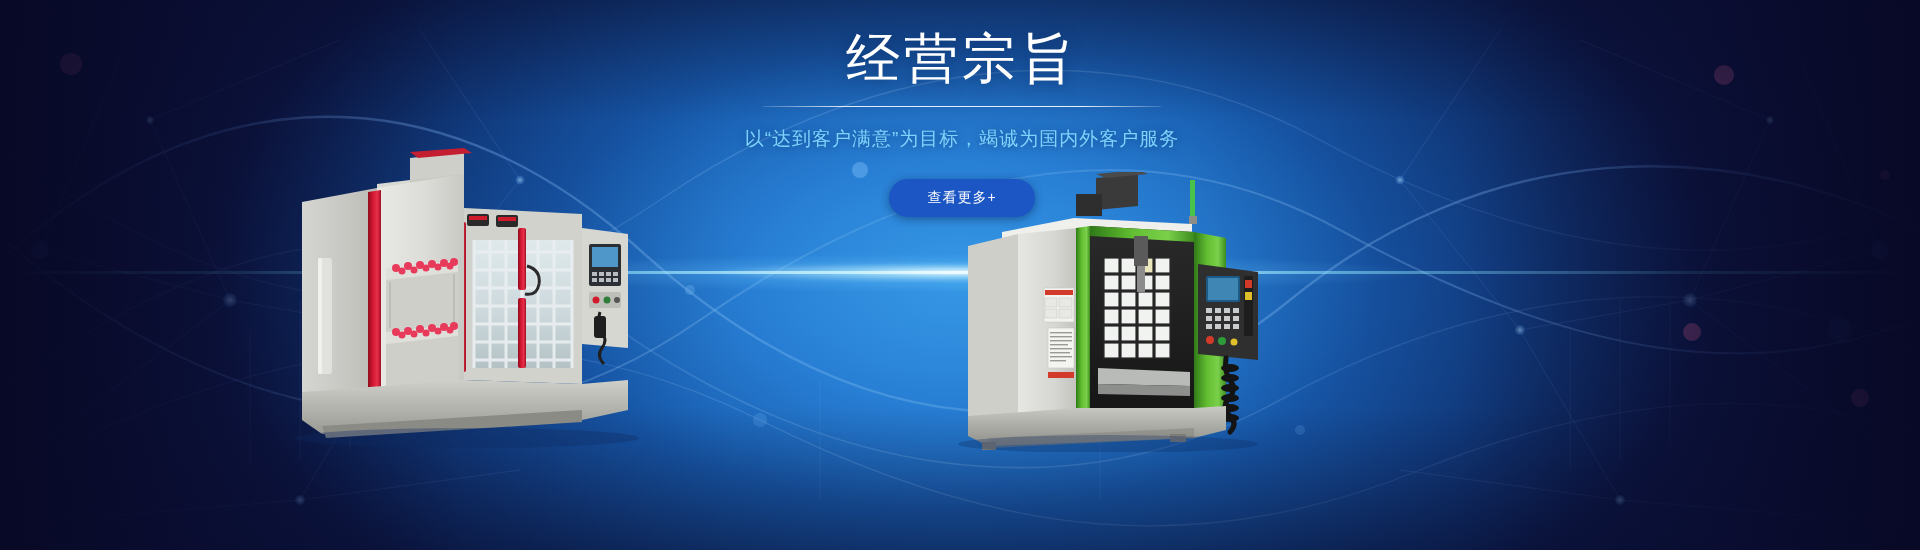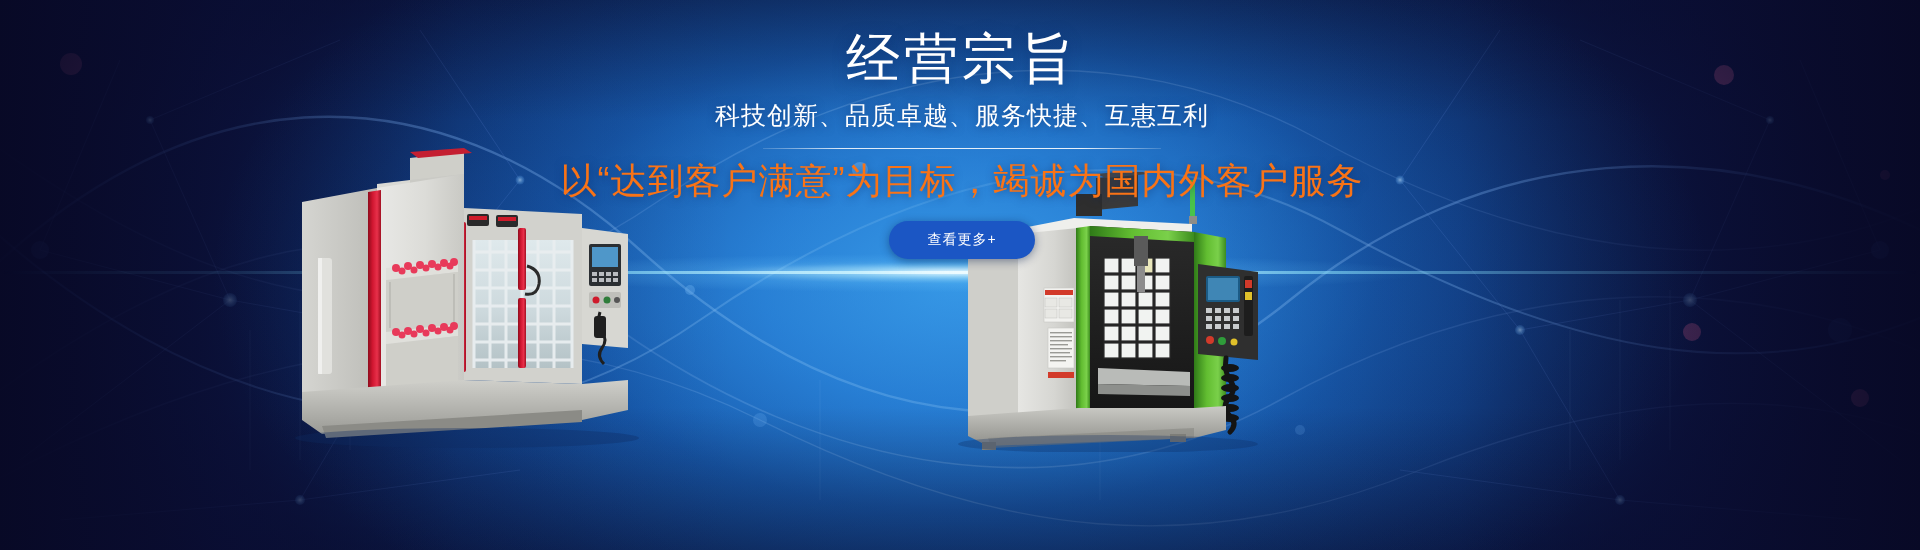--- a/index.html
+++ b/index.html
@@ -48,21 +48,21 @@
   .subtitle{
     color:#ffffff;font-size:25px;line-height:34px;font-weight:400;
     letter-spacing:1px;margin:8px 0 0 0;
     text-shadow:0 1px 8px rgba(10,40,100,.55);
   }
   .divider{
     width:398px;height:1px;margin:16px auto 14px auto;
     background:linear-gradient(90deg, rgba(255,255,255,.15) 0%, rgba(255,255,255,.85) 20%, rgba(255,255,255,.9) 80%, rgba(255,255,255,.15) 100%);
   }
   .tagline{
-    color:#f97316;font-size:36px;line-height:36px;font-weight:400;
+    color:#7dd3fc;font-size:19px;line-height:36px;font-weight:400;
     letter-spacing:1px;margin:0;
     text-shadow:0 1px 8px rgba(10,40,100,.55);
   }
   .cta-row{margin-top:22px;display:flex;justify-content:center;pointer-events:auto;}
   .cta{
     display:inline-flex;align-items:center;justify-content:center;
     min-width:146px;height:38px;padding:0 22px;
     background:#1b56c4;border:none;border-radius:19px;
     color:#ffffff;font-size:14px;letter-spacing:1px;cursor:pointer;
     font-family:"Liberation Sans","DejaVu Sans",sans-serif;
@@ -465,21 +465,20 @@
     </svg>
   </div>
 
   <div class="beam-glow"></div>
   <div class="beam"></div>
   <div class="beam-core"></div>
 
   <div class="content">
     <div class="text-wrap">
       <h1 class="title">经营宗旨</h1>
-      <p class="subtitle">科技创新、品质卓越、服务快捷、互惠互利</p>
       <div class="divider"></div>
       <p class="tagline">以“达到客户满意”为目标，竭诚为国内外客户服务</p>
       <div class="cta-row">
         <button class="cta">查看更多+</button>
       </div>
     </div>
   </div>
 
 </div>
 

